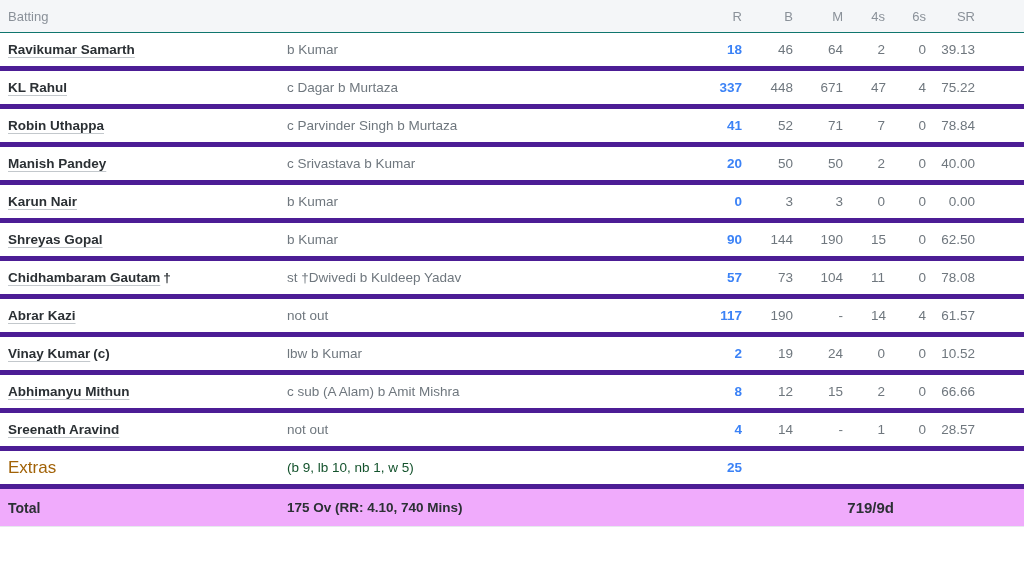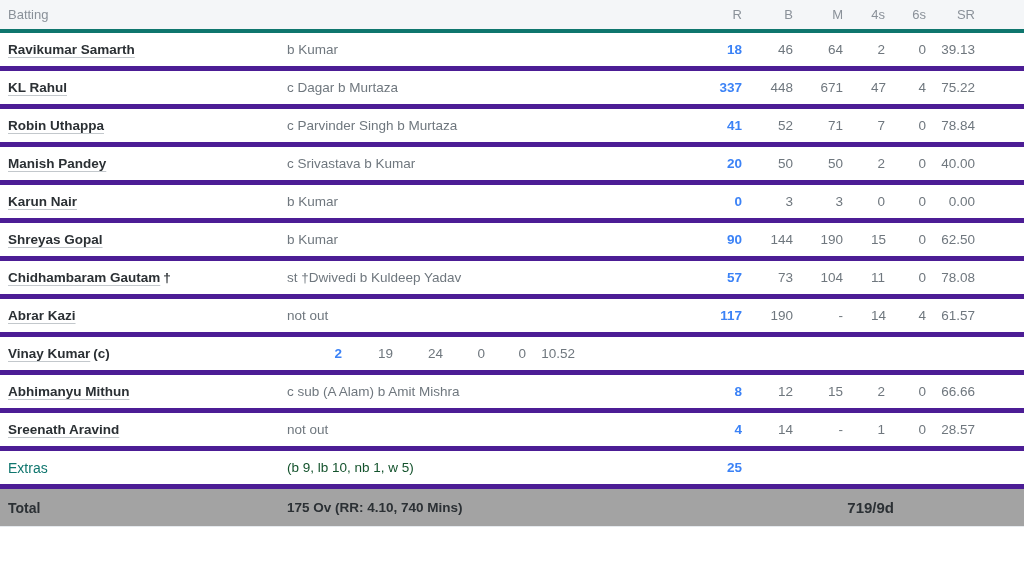--- a/index.html
+++ b/index.html
@@ -56,21 +56,21 @@
   .c-r      { width: 55px;  text-align: right; box-sizing: border-box; }
   .c-b      { width: 51px;  text-align: right; box-sizing: border-box; }
   .c-m      { width: 50px;  text-align: right; box-sizing: border-box; }
   .c-4s     { width: 42px;  text-align: right; box-sizing: border-box; padding-left: 28px; }
   .c-6s     { width: 41px;  text-align: right; box-sizing: border-box; }
   .c-sr     { width: 61px;  text-align: right; padding-right: 12px; box-sizing: border-box; }
 
   
   .head-row {
     background: #f4f6f8;
-    border-bottom: 4px solid #0f766e;
+    border-bottom: 1px solid #0f766e;
     height: 33px;
   }
   .head-row .c-name,
   .head-row .c-r, .head-row .c-b, .head-row .c-m,
   .head-row .c-4s, .head-row .c-6s, .head-row .c-sr {
     color: #8a9199;
     font-size: 13px;
     font-weight: normal;
   }
 
@@ -104,33 +104,33 @@
     font-weight: bold;
   }
   .val-dim {
     color: #6f777e;
     font-weight: normal;
   }
 
   
   .extras-row { background: #ffffff; }
   .extras-row .c-name {
-    color: #0f766e;
-    font-weight: normal;
-    font-size: 14px;
+    color: #a16207;
+    font-weight: normal;
+    font-size: 17px;
   }
   .extras-row .c-dismiss {
     color: #14532d;
     font-weight: normal;
     font-size: 13.5px;
   }
 
   
   .total-row {
-    background: #a3a3a3;
+    background: #f0abfc;
     border-bottom: 1px solid #e6eaee;
     height: 38px;
   }
   .total-row .c-name {
     color: #2b3034;
     font-weight: bold;
     font-size: 14px;
   }
   .total-label-overs {
     color: #2b3034;
@@ -245,20 +245,21 @@
         <div class="c-dismiss"><span class="dismissal">not out</span></div>
         <div class="c-r val-runs">117</div>
         <div class="c-b val-dim">190</div>
         <div class="c-m val-dim">-</div>
         <div class="c-4s val-dim">14</div>
         <div class="c-6s val-dim">4</div>
         <div class="c-sr val-dim">61.57</div>
       </div>
       <div class="row bat-row">
         <div class="c-name"><span class="player-link">Vinay Kumar</span><span class="player-suffix">(c)</span></div>
+        <div class="c-dismiss"><span class="dismissal">lbw b Kumar</span></div>
         <div class="c-r val-runs">2</div>
         <div class="c-b val-dim">19</div>
         <div class="c-m val-dim">24</div>
         <div class="c-4s val-dim">0</div>
         <div class="c-6s val-dim">0</div>
         <div class="c-sr val-dim">10.52</div>
       </div>
       <div class="row bat-row">
         <div class="c-name"><span class="player-link">Abhimanyu Mithun</span></div>
         <div class="c-dismiss"><span class="dismissal">c sub (A Alam) b Amit Mishra</span></div>

